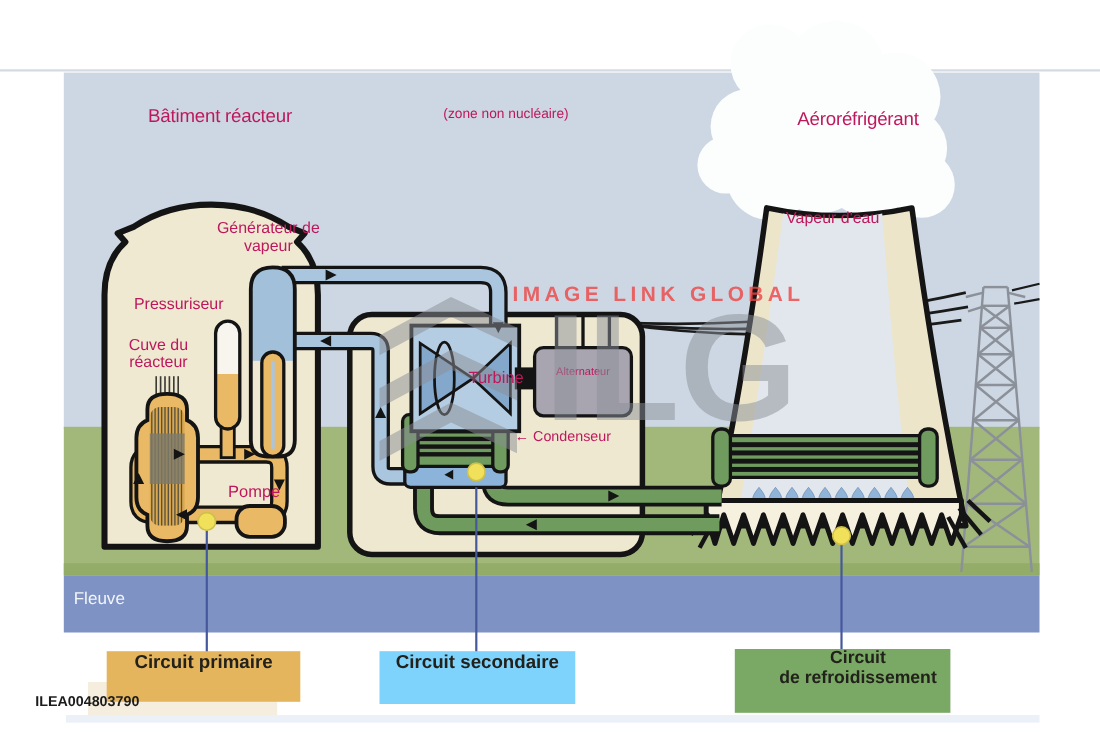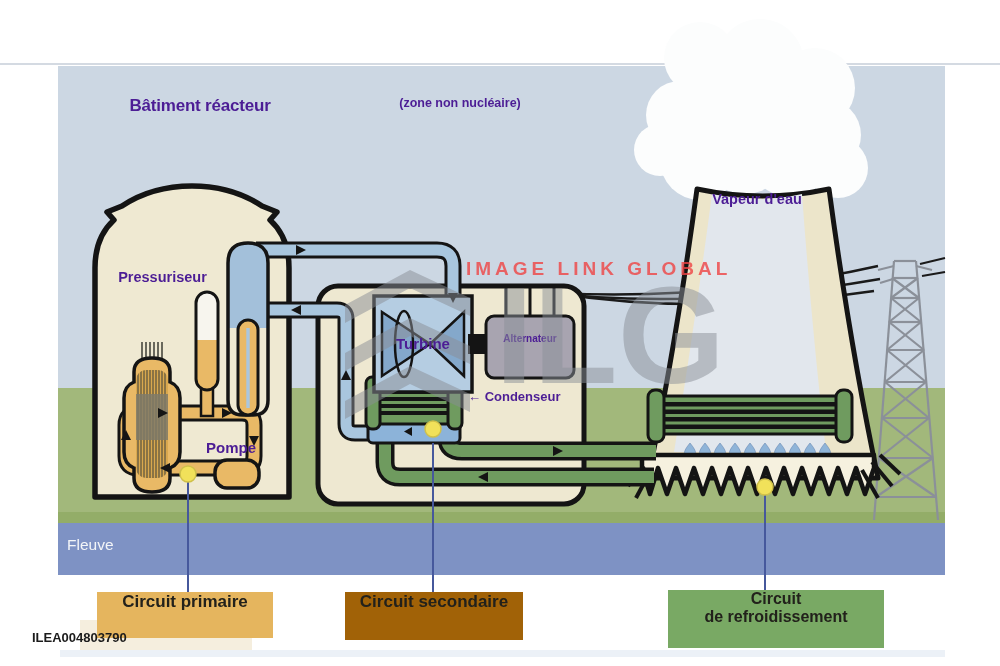--- a/index.html
+++ b/index.html
@@ -1,30 +1,30 @@
 <!DOCTYPE html>
 <html><head>
 <meta charset="utf-8">
 <style>
   html,body{margin:0;padding:0;background:#fff;}
   #stage{position:relative;width:1000px;height:666px;background:#ffffff;overflow:hidden;
          font-family:"Liberation Sans", sans-serif;}
   #drawing{position:absolute;left:0;top:0;z-index:1;}
-  .lbl{position:absolute;z-index:5;color:#4c1d95;font-weight:700;line-height:1.08;}
+  .lbl{position:absolute;z-index:5;color:#be185d;font-weight:400;line-height:1.08;}
   .center{text-align:center;}
   .h1{font-size:17px;letter-spacing:-0.2px;}
   .h2{font-size:12.5px;}
   .comp{font-size:14.5px;}
   .flexbox{display:flex;align-items:center;justify-content:center;}
   .legend-box{position:absolute;z-index:5;display:flex;flex-direction:column;align-items:center;
               justify-content:flex-start;font-weight:700;color:#22211b;}
   #legend-primary{left:97px;top:592px;width:176px;height:46px;background:#e5b55e;font-size:17px;}
   #legend-underlay{position:absolute;left:80px;top:620px;width:172px;height:30px;background:#f5eede;z-index:4;}
-  #legend-secondary{left:345px;top:592px;width:178px;height:48px;background:#a16207;font-size:17px;}
-  #legend-cooling{left:668px;top:590px;width:216px;height:58px;background:#79a964;font-size:16px;line-height:1.15;}
+  #legend-secondary{left:345px;top:592px;width:178px;height:48px;background:#7dd3fc;font-size:17px;}
+  #legend-cooling{left:668px;top:590px;width:168px;height:58px;background:#79a964;font-size:16px;line-height:1.15;padding-left:28px;}
   #wm-text{position:absolute;left:466px;top:258px;z-index:8;font-size:19px;font-weight:700;
            letter-spacing:4px;color:#ef4444;opacity:.8;}
   #wm-logo{position:absolute;left:495px;top:270px;z-index:8;font-size:138px;font-weight:700;
            line-height:.95;color:rgba(138,143,151,.5);letter-spacing:0;}
   #river-label{position:absolute;left:67px;top:536px;z-index:5;color:#f3f5f8;font-size:15.5px;font-weight:400;}
   #image-id{position:absolute;left:32px;top:630px;z-index:5;font-size:13px;font-weight:700;color:#1b1b1b;}
 </style>
 </head>
 <body>
 
@@ -265,25 +265,28 @@
     <path d="M345,401 L410,366 L470,394 L470,412 L410,384 L345,419 Z"></path>
   </g>
 </svg>
 
 <div class="lbl center" style="left:100px;top:97px;width:200px;">
   <div class="h1">Bâtiment réacteur</div>
 </div>
 <div class="lbl center" style="left:360px;top:97px;width:200px;">
   <div class="h2">(zone non nucléaire)</div>
 </div>
+<div class="lbl center h1" style="left:690px;top:100px;width:180px;">Aéroréfrigérant</div>
 <div class="lbl center comp" style="left:677px;top:150px;width:160px;margin-top:42px;">Vapeur d'eau</div>
 
+<div class="lbl center comp" style="left:193px;top:201px;width:102px;">Générateur de vapeur</div>
 <div class="lbl center comp" style="left:105px;top:270px;width:115px;">Pressuriseur</div>
+<div class="lbl center comp" style="left:96px;top:307px;width:96px;">Cuve du réacteur</div>
 <div class="lbl center" style="left:196px;top:440px;width:70px;font-size:15px;text-align:center;">Pompe</div>
-<div class="lbl flexbox" style="left:374px;top:296px;width:98px;height:96px;font-size:15px;">Turbine</div>
+<div class="lbl flexbox" style="left:374px;top:296px;width:98px;height:96px;font-size:15px;padding-left:28px;">Turbine</div>
 <div class="lbl flexbox" style="left:486px;top:300px;width:88px;height:79px;font-size:10px;">Alternateur</div>
 <div class="lbl" style="left:468px;top:390px;font-size:13px;">
   <span>←</span>
   <span>Condenseur</span>
 </div>
 <div id="river-label">Fleuve</div>
 
 <div id="legend-underlay"></div>
 <div id="legend-primary" class="legend-box">
   <span>Circuit primaire</span>

